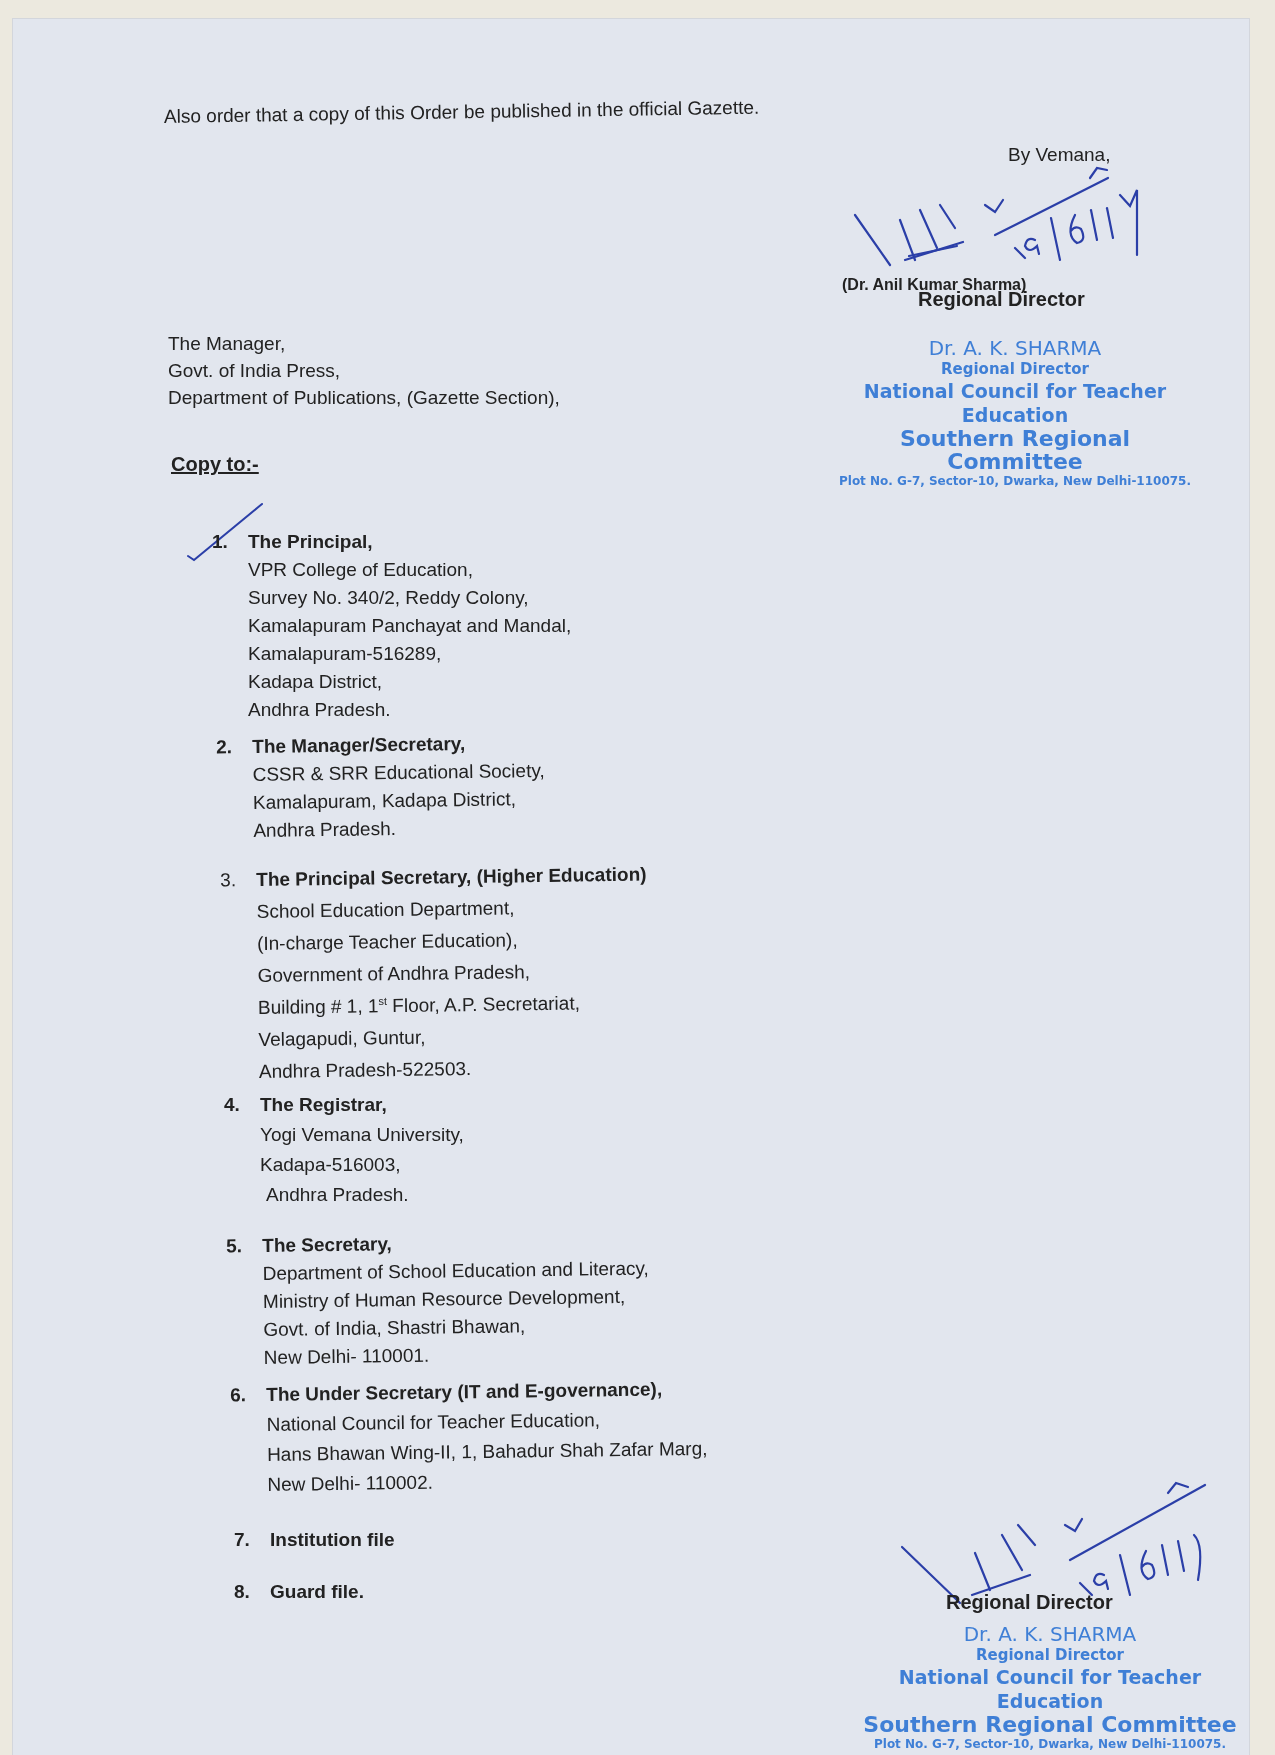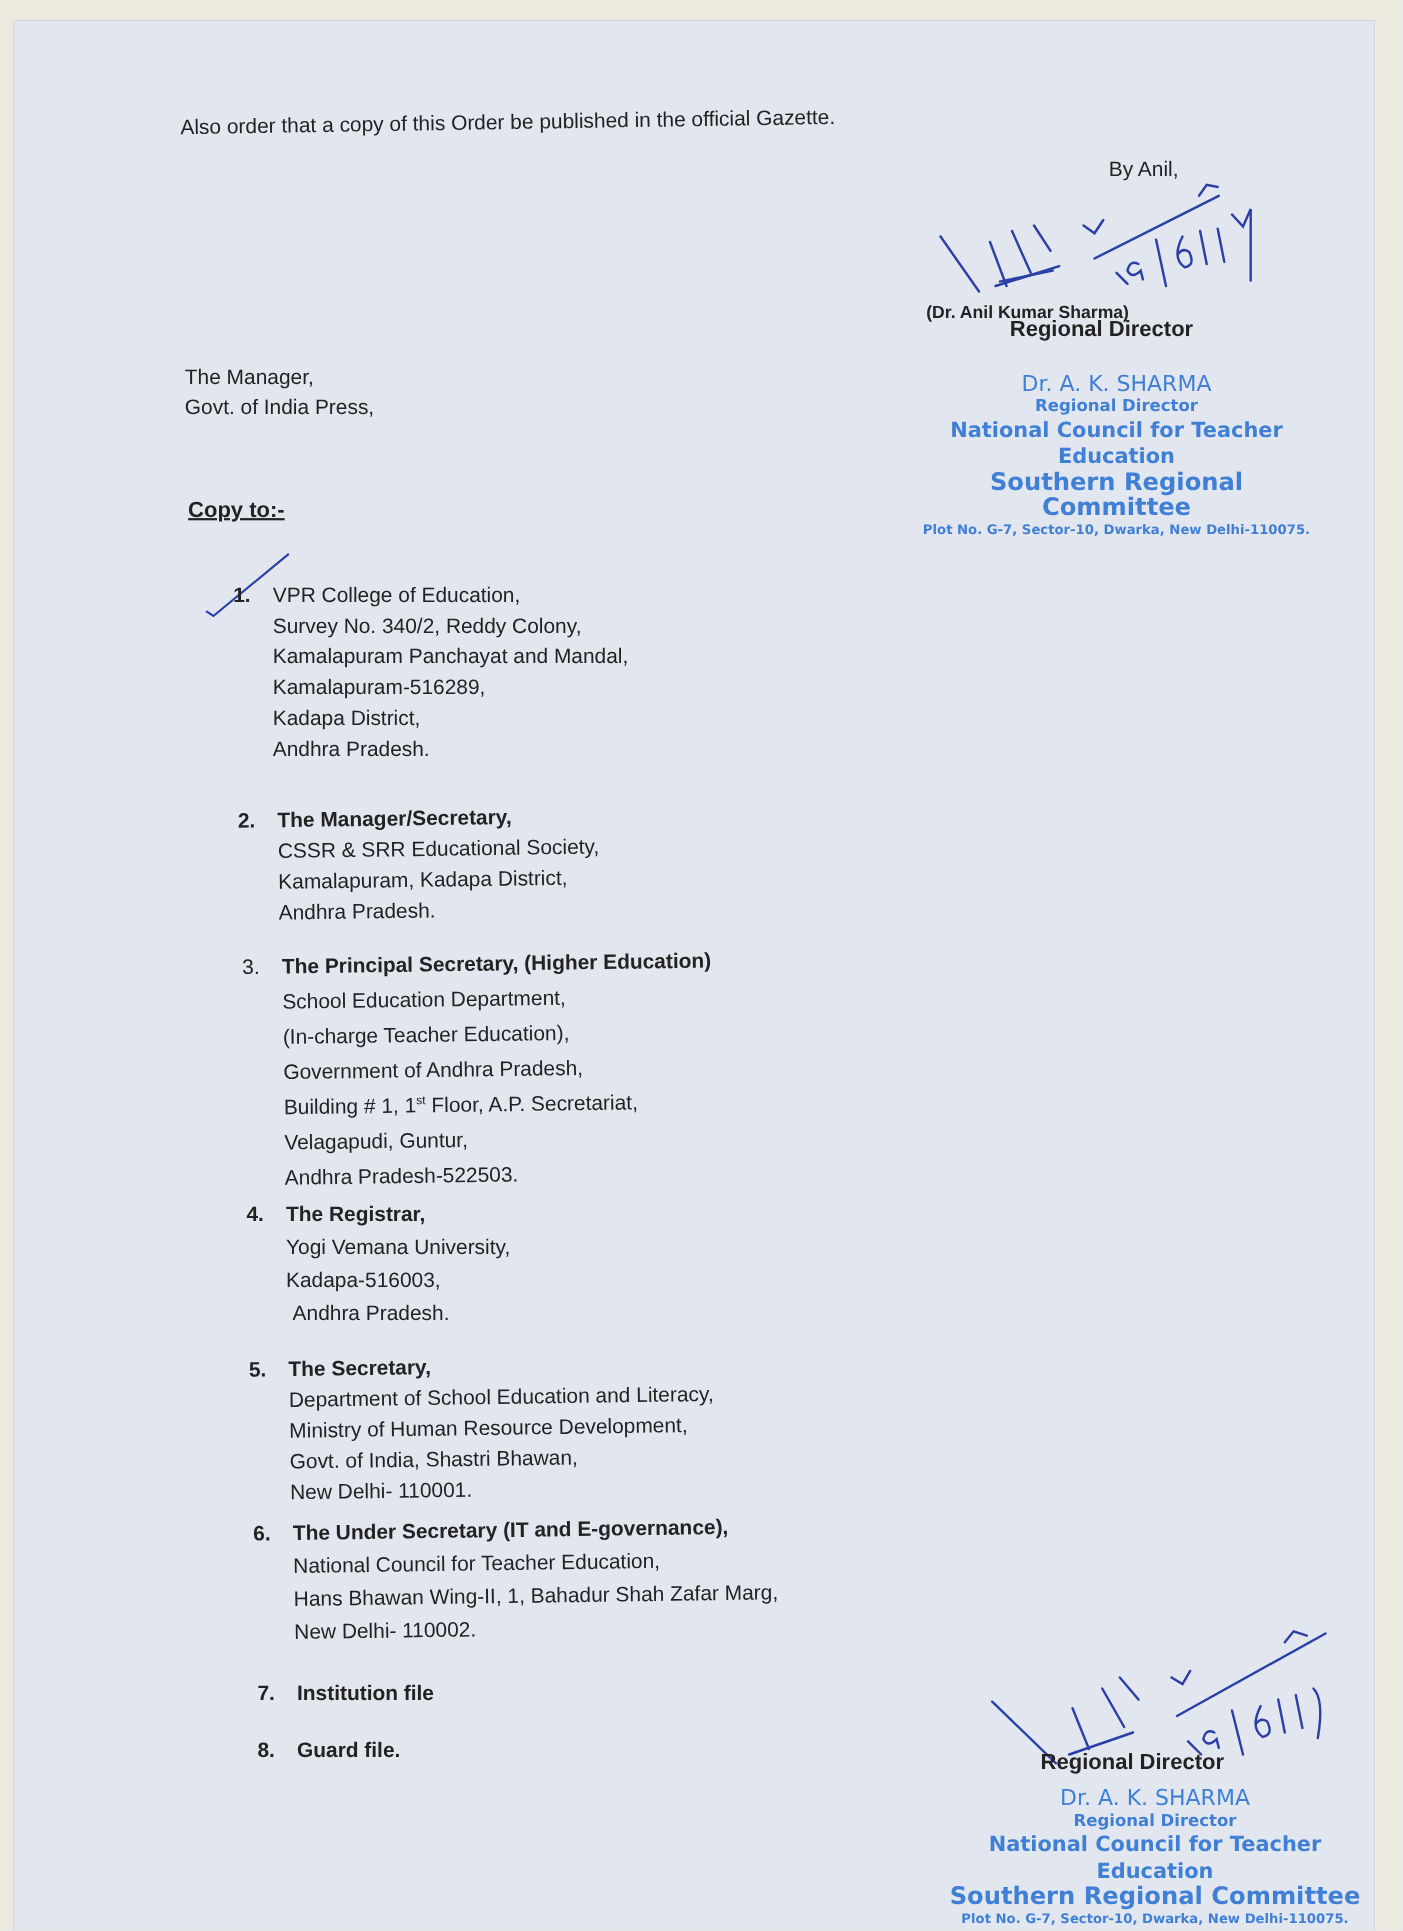--- a/index.html
+++ b/index.html
@@ -38,21 +38,21 @@
   .bottom-rd { left:946px; top:1589px; font-weight:bold; font-size:20px; }
   .sig { position:absolute; }
   sup { font-size:11px; line-height:0; }
 </style>
 </head>
 <body>
 
 <div class="paper"></div>
 
 <div class="txt intro">Also order that a copy of this Order be published in the official Gazette.</div>
-<div class="txt byorder">By Anil,</div>
+<div class="txt byorder">By Vemana,</div>
 
 <svg class="sig" style="left:845px;top:160px" width="340" height="120" viewBox="0 0 340 120">
   <g fill="none" stroke="#2b3fa8" stroke-width="2.2" stroke-linecap="round">
     <path d="M10 55 L45 105"></path>
       <path d="M55 60 L70 100"></path>
       <path d="M75 50 L92 88"></path>
       <path d="M95 45 L110 68"></path>
     <path d="M60 100 L118 82"></path>
       <path d="M64 96 L112 86"></path>
     <path d="M140 45 L150 52 L158 40"></path>
@@ -67,38 +67,40 @@
     <path d="M275 35 L285 46 L292 30 L292 95"></path>
   </g>
 </svg>
 
 <div class="txt signame">(Dr. Anil Kumar Sharma)</div>
 <div class="txt sigtitle">Regional Director</div>
 
 <div class="txt addressee">
   <div>The Manager,</div>
   <div>Govt. of India Press,</div>
+  <div>Department of Publications, (Gazette Section),</div>
 </div>
 
 <div class="stamp" style="left:835px;top:336px;width:360px;">
   <div class="s1">Dr. A. K. SHARMA</div>
   <div class="s2">Regional Director</div>
   <div class="s3">National Council for Teacher Education</div>
   <div class="s4">Southern Regional Committee</div>
   <div class="s5">Plot No. G-7, Sector-10, Dwarka, New Delhi-110075.</div>
 </div>
 
 <div class="txt copyto">Copy to:-</div>
 
 <svg class="sig" style="left:182px;top:498px" width="90" height="70" viewBox="0 0 90 70">
   <path d="M6 58 L12 62 L80 6" fill="none" stroke="#2b3fa8" stroke-width="2" stroke-linecap="round"></path>
 </svg>
 
 <div class="item" style="left:248px;top:528px;">
   <span class="num">1.</span>
+  <div class="head">The Principal,</div>
   <div>VPR College of Education,</div>
   <div>Survey No. 340/2, Reddy Colony,</div>
   <div>Kamalapuram Panchayat and Mandal,</div>
   <div>Kamalapuram-516289,</div>
   <div>Kadapa District,</div>
   <div>Andhra Pradesh.</div>
 </div>
 
 <div class="item rot" style="left:252px;top:733px;">
   <span class="num">2.</span>

